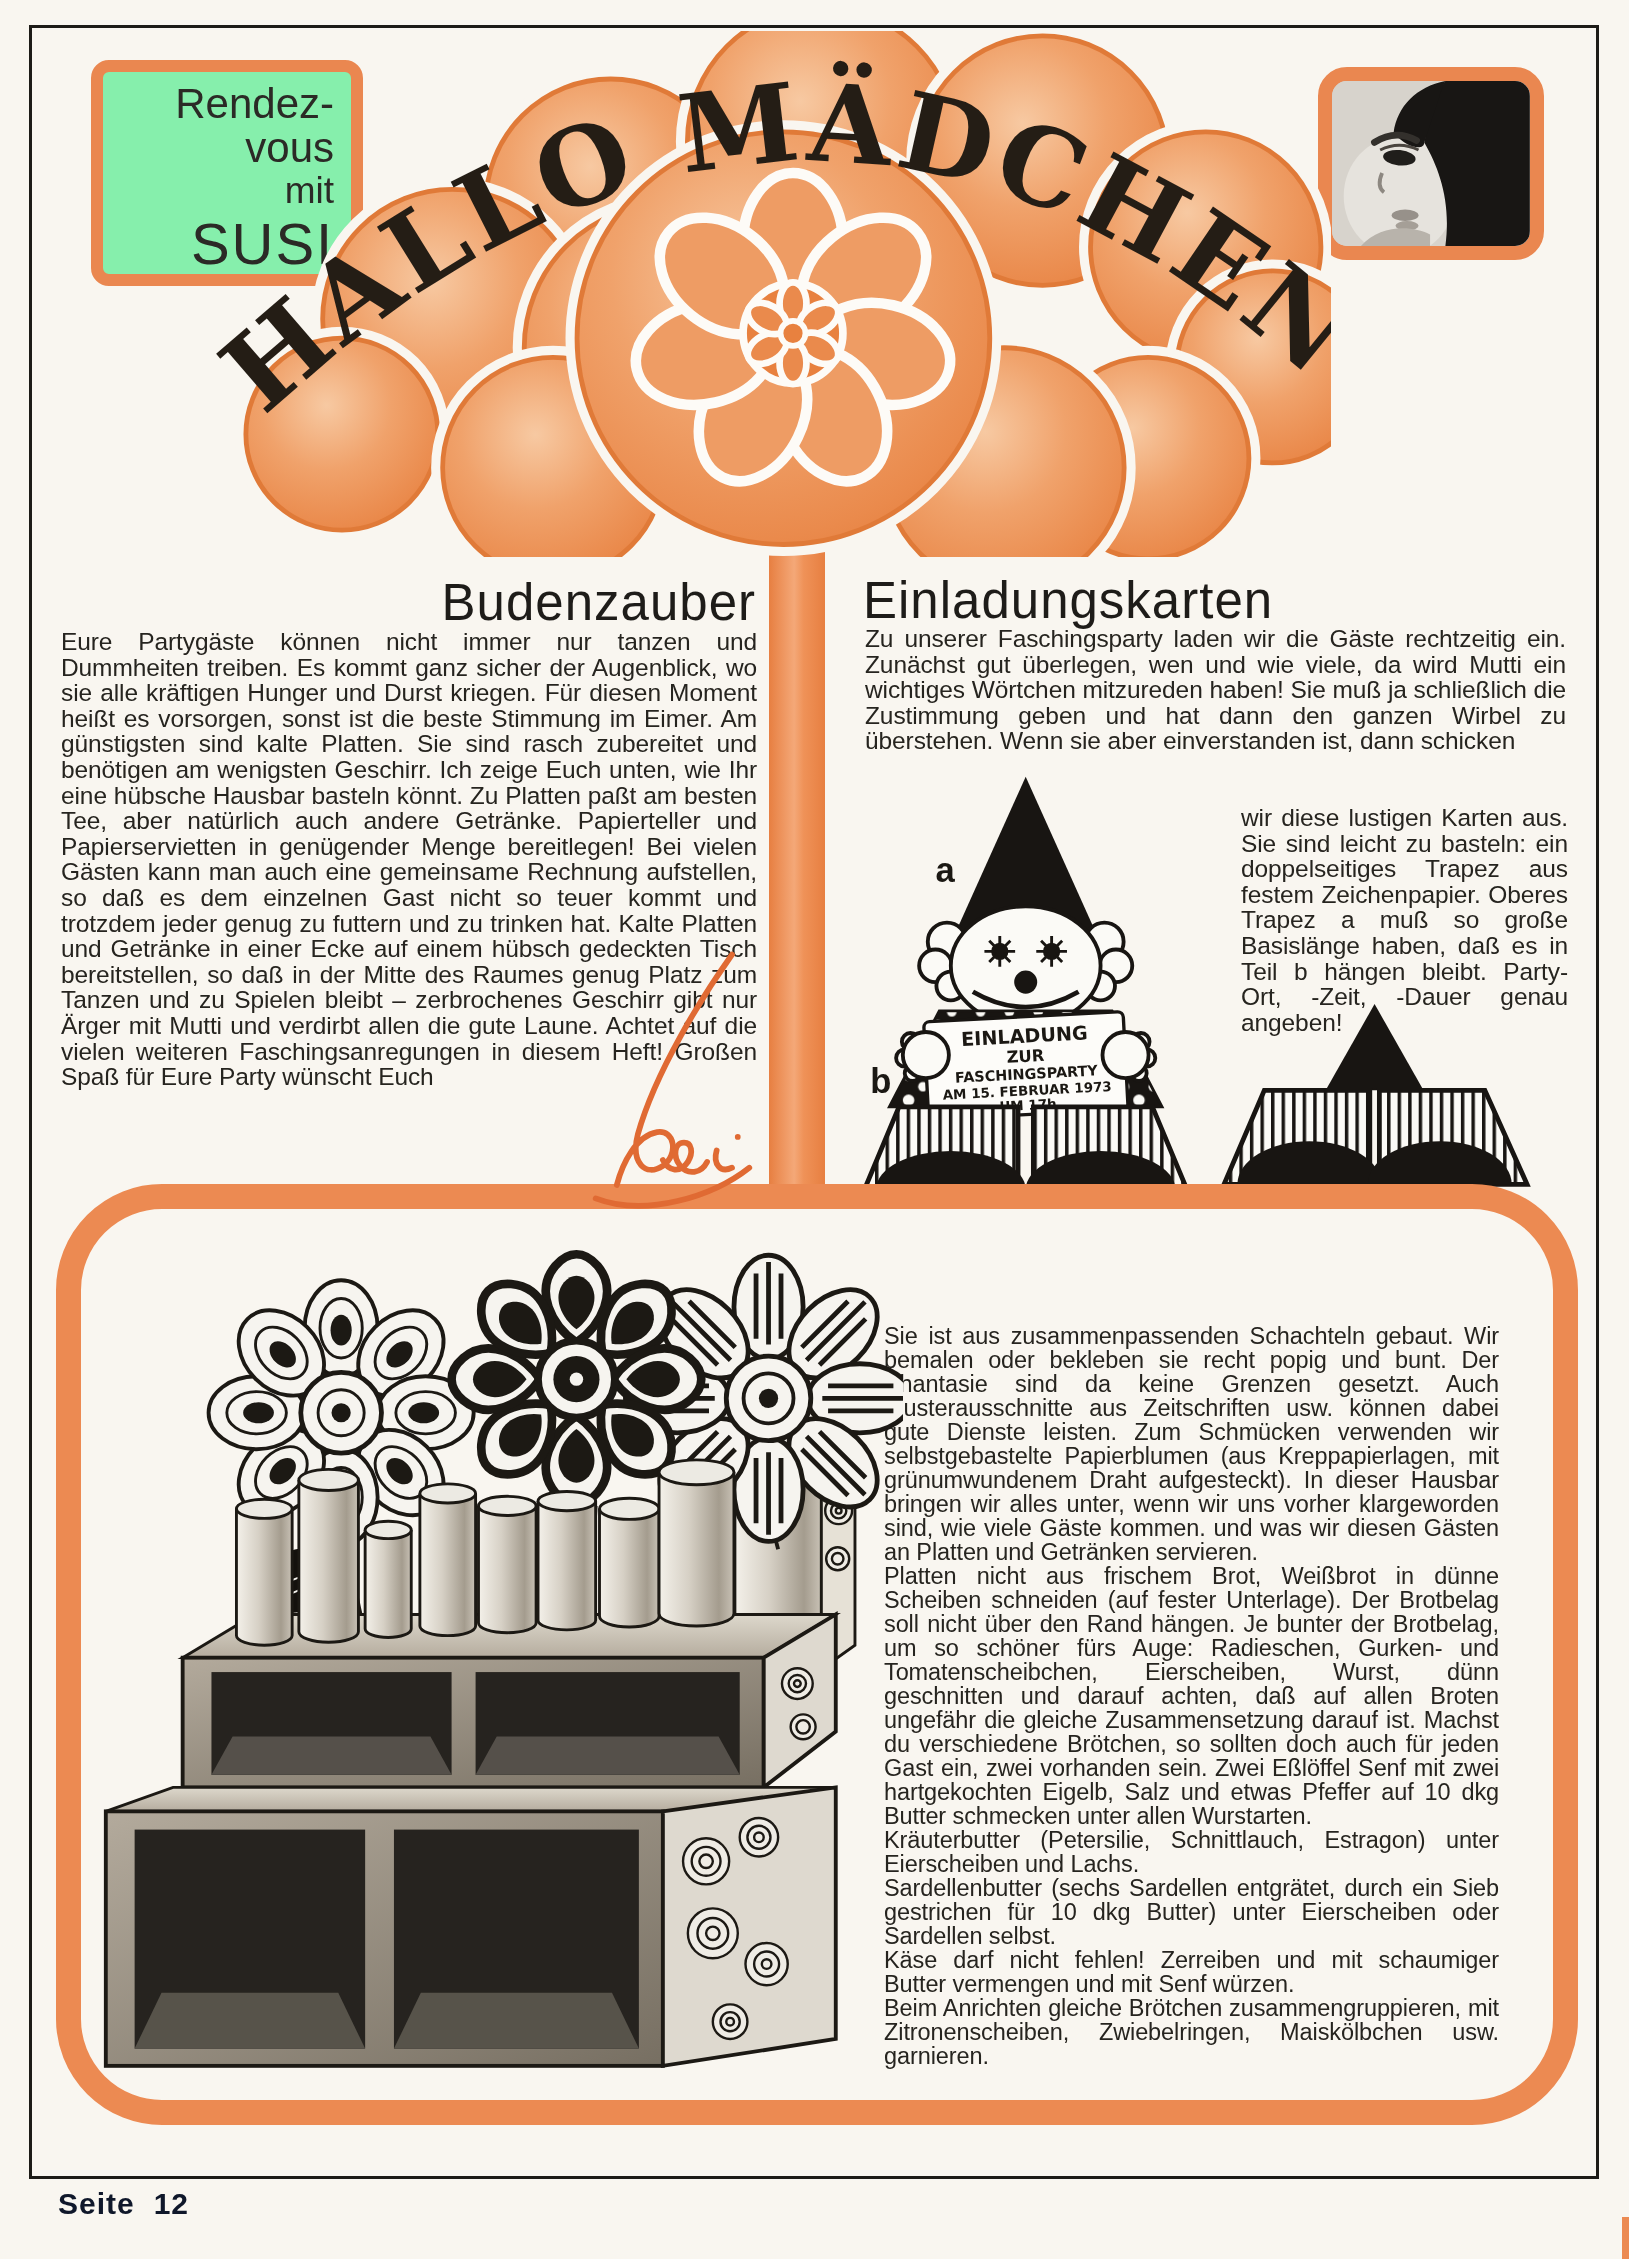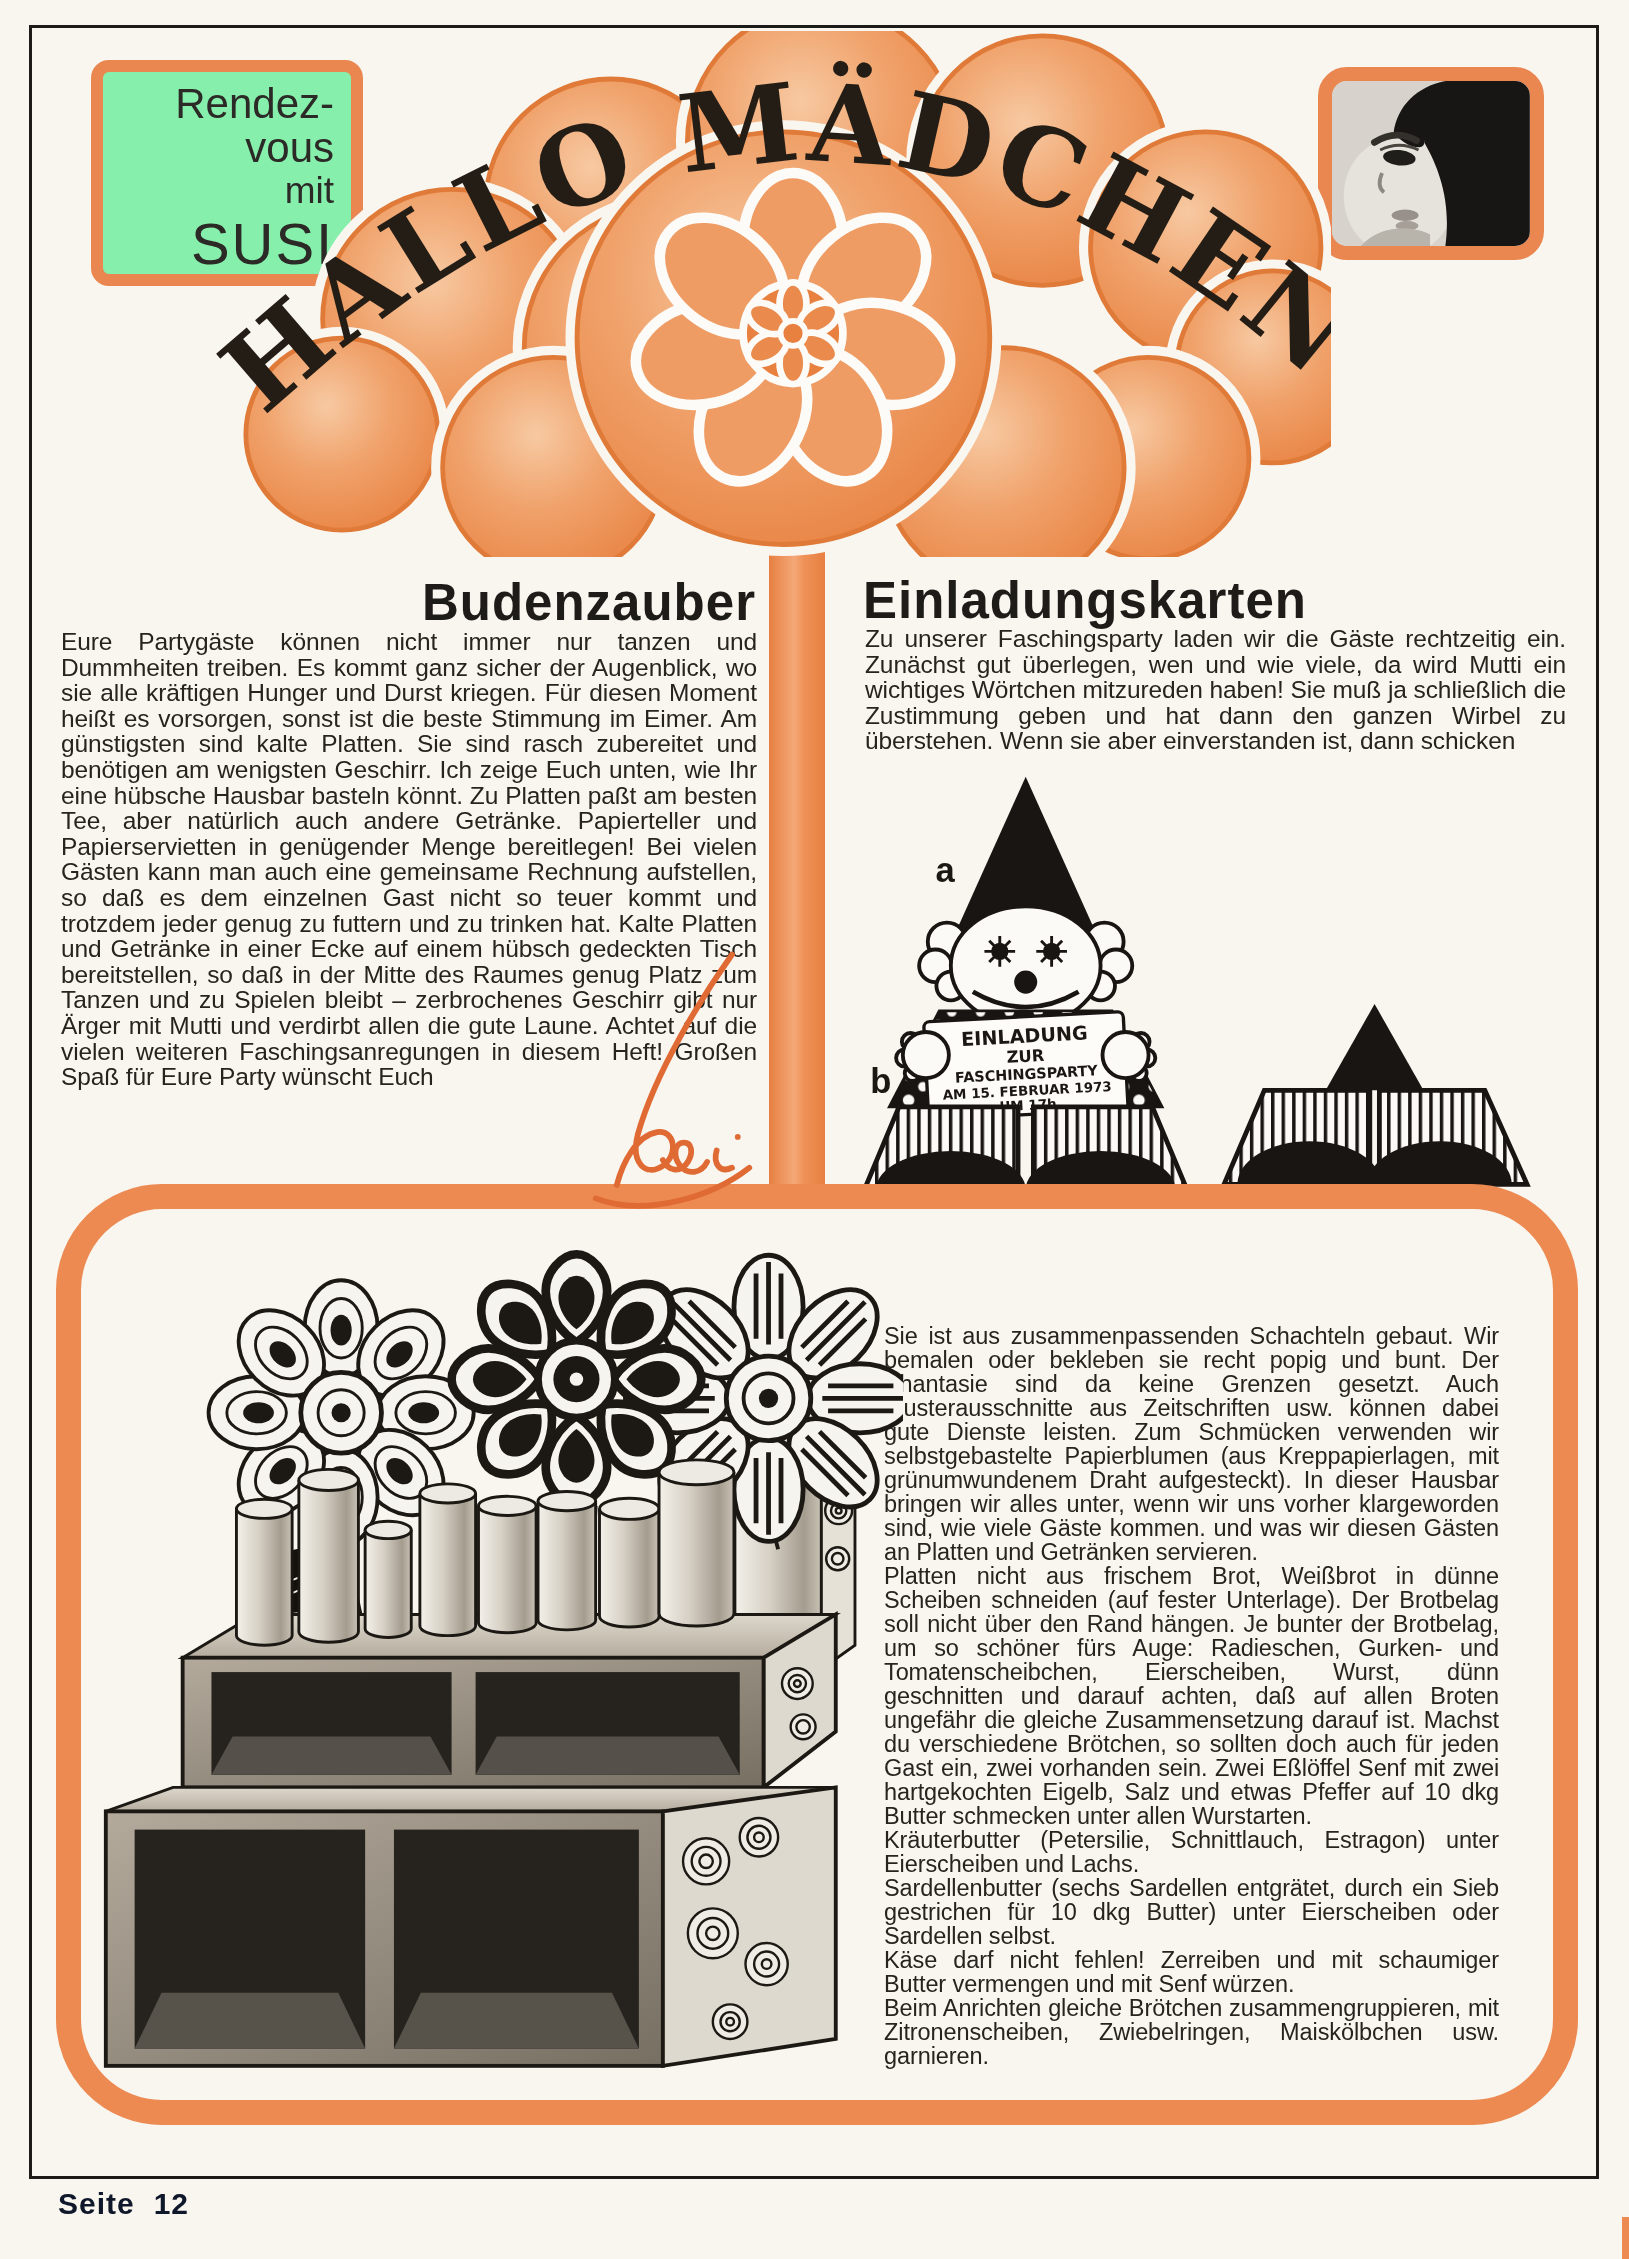--- a/index.html
+++ b/index.html
@@ -15,21 +15,21 @@
   .mh3{font-size:37px;line-height:42px;}
   .mh4{font-size:58px;line-height:63px;letter-spacing:1.9px;}
   
   .photo-frame{position:absolute;left:1318px;top:67px;width:198px;height:165px;
                border:14.4px solid #ea8750;border-radius:29px;background:#d7d3cc;overflow:hidden;}
   
   .stem{position:absolute;left:769px;top:524px;width:56px;height:677px;z-index:1;
         background:linear-gradient(90deg,#e77f41 0%,#f4a878 45%,#ef9258 62%,#e77f41 100%);}
   .cloud{position:absolute;left:207px;top:31px;width:1124px;height:526px;z-index:2;}
   
-  .h-article{position:absolute;font-size:51px;font-weight:700;letter-spacing:1px;color:#1e1c19;}
+  .h-article{position:absolute;font-size:51px;font-weight:400;letter-spacing:1px;color:#1e1c19;}
   .bodytext{position:absolute;font-size:24.5px;line-height:25.6px;text-align:justify;
             letter-spacing:-0.1px;color:#26241f;z-index:3;}
   .bodytext p{margin:0;}
   .hb-text{font-size:23.5px;line-height:24px;}
   .closing{position:absolute;font-size:26px;color:#26241f;}
   
   .hausbar-box{position:absolute;left:56px;top:1184px;width:1522px;height:941px;
                border:25px solid #ec8a52;border-radius:106px;box-sizing:border-box;z-index:2;}
   .hb-heading{position:absolute;left:884px;top:1257px;width:615px;text-align:center;
               font-size:53px;font-weight:400;letter-spacing:1px;color:#1e1c19;z-index:3;}
@@ -172,20 +172,23 @@
       <path d="M78,232 C84,244 96,246 104,234 C110,224 108,214 100,214 C90,214 88,228 96,238 C104,248 118,246 124,234"></path>
       <path d="M134,222 C130,236 138,246 150,240"></path>
       <path d="M8,272 C60,292 130,270 168,240"></path>
       <circle cx="156" cy="208" r="3" fill="#e06a33" stroke="none"></circle>
     </g>
   </svg>
 
   <div class="h-article" style="left:863px;top:571px;width:711px;">Einladungskarten</div>
   <div class="bodytext" style="left:865px;top:626px;width:701px;">
     <p>Zu unserer Faschingsparty laden wir die Gäste rechtzeitig ein. Zunächst gut überlegen, wen und wie viele, da wird Mutti ein wichtiges Wörtchen mitzureden haben! Sie muß ja schließlich die Zustimmung geben und hat dann den ganzen Wirbel zu überstehen. Wenn sie aber einverstanden ist, dann schicken</p>
+  </div>
+  <div class="bodytext" style="left:1241px;top:805px;width:327px;">
+    <p>wir diese lustigen Karten aus. Sie sind leicht zu basteln: ein doppelseitiges Trapez aus festem Zeichenpapier. Oberes Trapez a muß so große Basislänge haben, daß es in Teil b hängen bleibt. Party-Ort, -Zeit, -Dauer genau angeben!</p>
   </div>
 
   <svg class="abs" style="left:843px;top:769px;" width="375" height="432" viewBox="0 0 390 450">
     <defs>
       <pattern id="dotpat" width="30" height="26" patternUnits="userSpaceOnUse">
         <rect width="30" height="26" fill="#181512"></rect>
         <circle cx="8" cy="7" r="6" fill="#fbfaf6"></circle>
         <circle cx="23" cy="19" r="5" fill="#fbfaf6"></circle>
       </pattern>
       <pattern id="stripepat" width="11" height="10" patternUnits="userSpaceOnUse">

